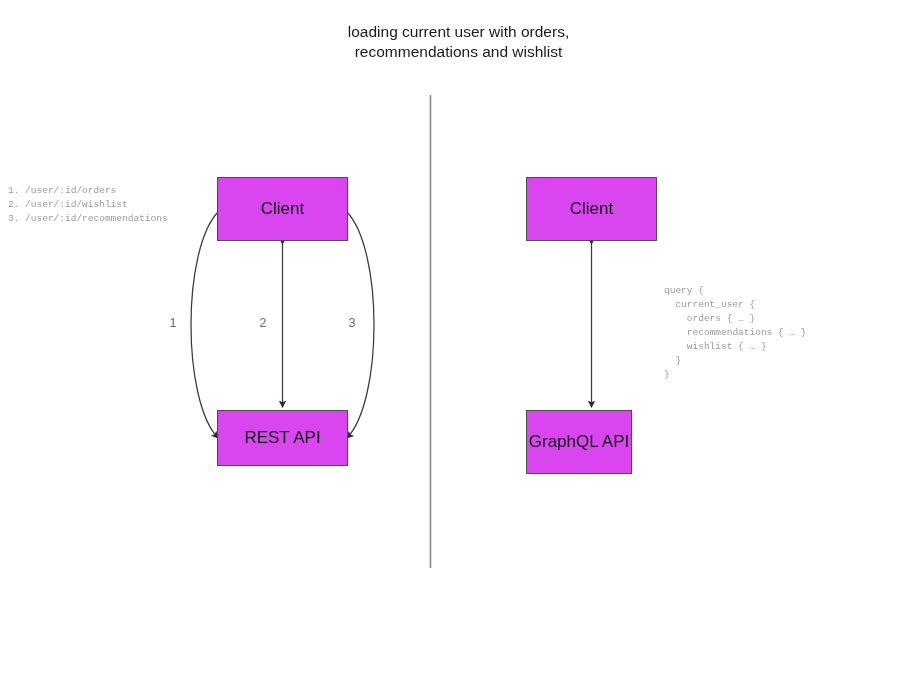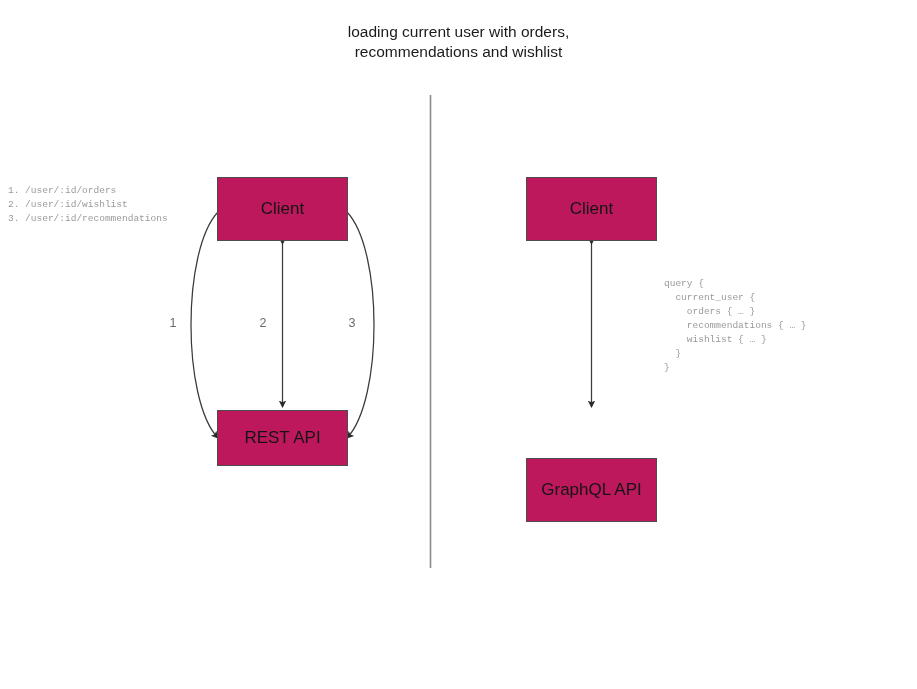--- a/index.html
+++ b/index.html
@@ -33,45 +33,45 @@
     font-size: 15.5px;
     line-height: 20px;
     color: #1b1b1b;
     white-space: pre-line;
   }
 
   
   .node {
     position: absolute;
     box-sizing: border-box;
-    background: #be185d;
+    background: #d946ef;
     border: 1.3px solid #4d4d4d;
     display: flex;
     align-items: center;
     justify-content: center;
     font-size: 17px;
     color: #141414;
   }
   .node-client-rest  { left: 217px; top: 177px; width: 131px; height: 64px; }
   .node-rest-api     { left: 217px; top: 410px; width: 131px; height: 56px; }
   .node-client-gql   { left: 526px; top: 177px; width: 131px; height: 64px; }
-  .node-graphql-api  { left: 526px; top: 410px; width: 131px; height: 64px; margin-top: 48px; }
+  .node-graphql-api  { left: 526px; top: 410px; width: 106px; height: 64px; }
 
   
   .mono {
     position: absolute;
     font-family: "Liberation Mono", "DejaVu Sans Mono", monospace;
     font-size: 9.5px;
     line-height: 14px;
     color: #9a9a9a;
     white-space: pre;
     margin-top: 6px;
   }
   .rest-endpoints { left: 8px;   top: 178px; }
-  .gql-query      { left: 664px; top: 271px; }
+  .gql-query      { left: 664px; top: 278px; }
 
   
   .conn-label {
     position: absolute;
     font-size: 12.5px;
     color: #6b6b6b;
     text-align: center;
     width: 20px;
   }
   .conn-label-1 { left: 163px; top: 316px; }

